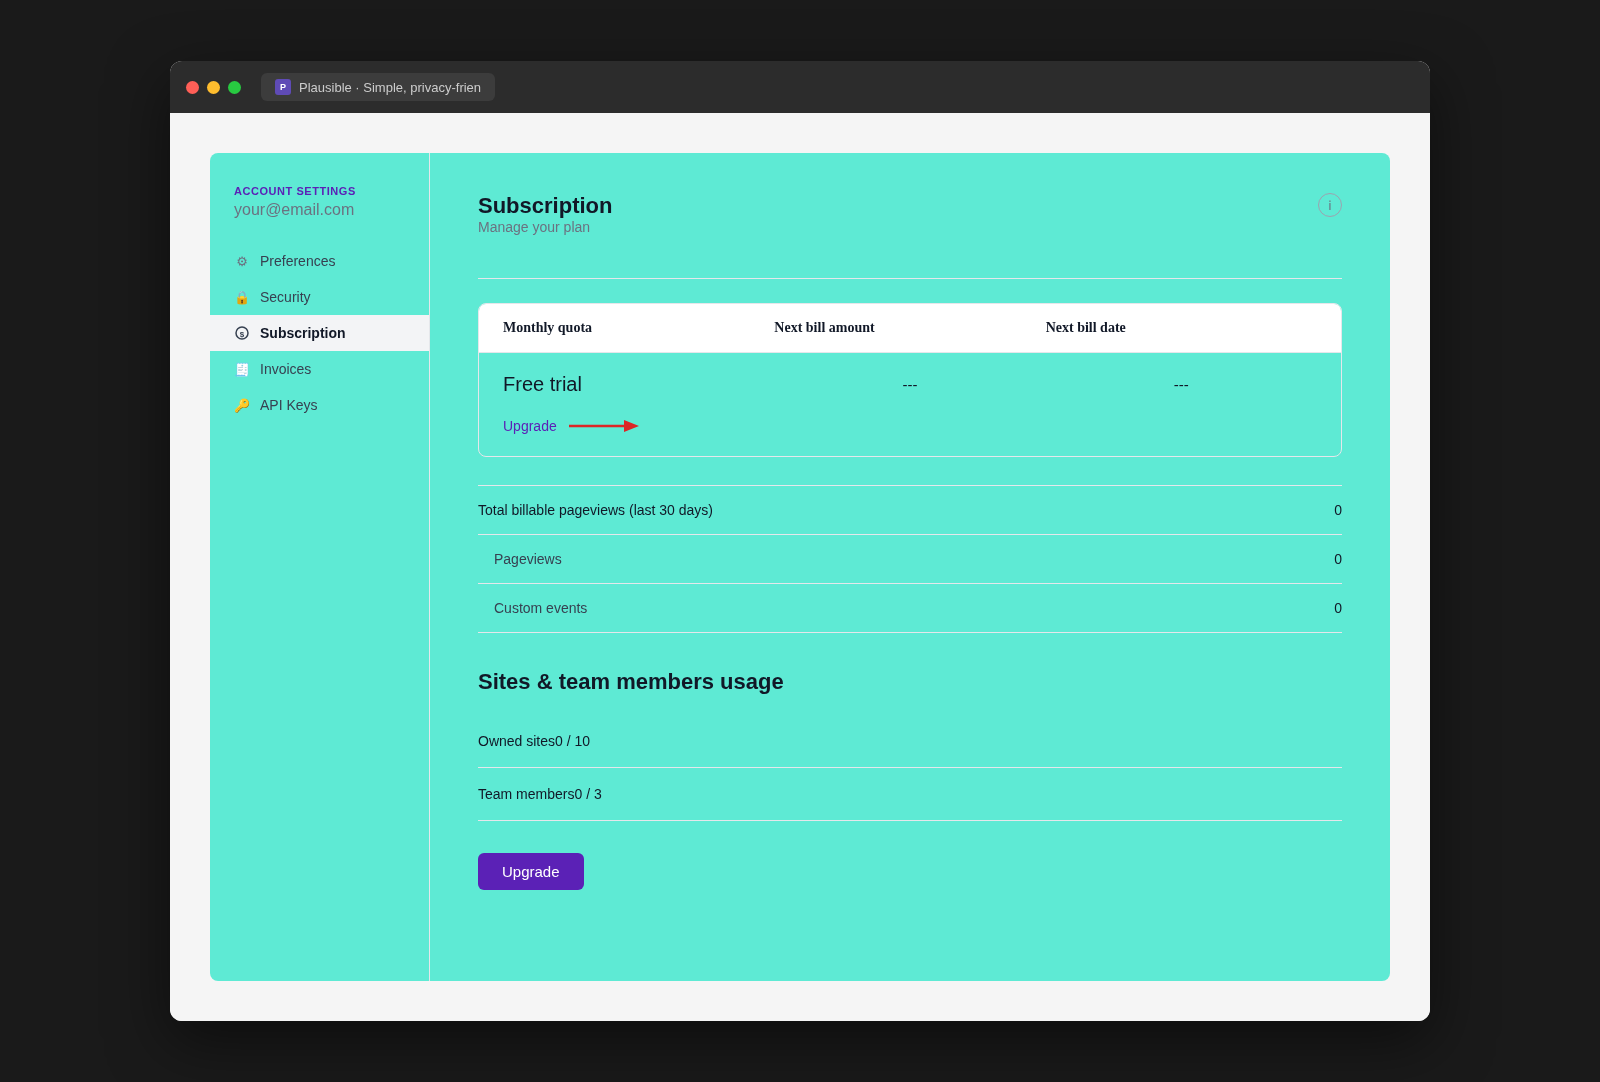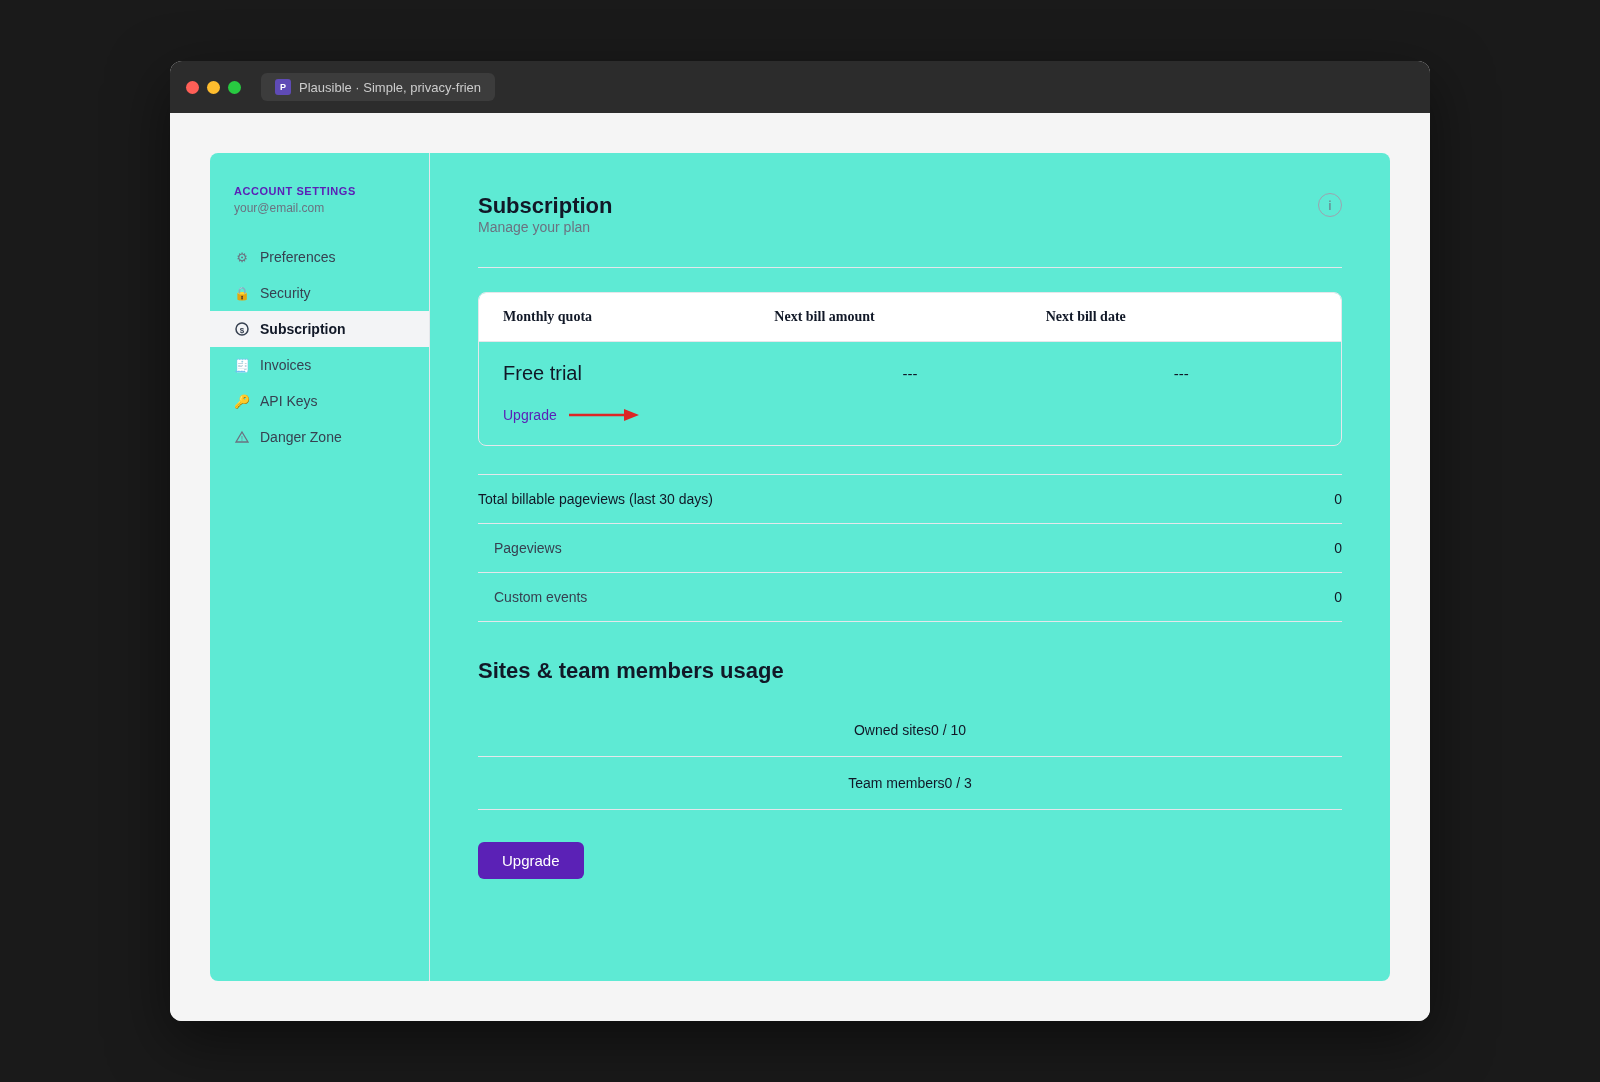--- a/index.html
+++ b/index.html
@@ -81,21 +81,21 @@
       color: #5b21b6;
       font-size: 11px;
       font-weight: 700;
       letter-spacing: 0.05em;
       text-transform: uppercase;
       padding: 0 24px;
       margin-bottom: 4px;
     }
     .account-email {
       color: #6b7280;
-      font-size: 12px;
+      font-size: 16px;
       padding: 0 24px;
       margin-bottom: 24px;
     }
     .nav-item {
       display: flex;
       align-items: center;
       gap: 10px;
       padding: 10px 24px;
       font-size: 14px;
       color: #374151;
@@ -127,21 +127,21 @@
       margin-bottom: 8px;
     }
     .section-title {
       font-size: 22px;
       font-weight: 600;
       color: #111827;
     }
     .section-subtitle {
       font-size: 14px;
       color: #6b7280;
-      margin-bottom: 24px;
+      margin-bottom: 35px;
     }
     .info-icon {
       width: 24px; height: 24px;
       border: 1.5px solid #9ca3af;
       border-radius: 50%;
       display: flex; align-items: center; justify-content: center;
       color: #6b7280;
       font-size: 13px;
       cursor: pointer;
     }
@@ -228,21 +228,21 @@
     }
     .sites-section { margin-top: 36px; }
     .sites-section-title {
       font-size: 22px;
       font-weight: 600;
       color: #111827;
       margin-bottom: 20px;
     }
     .usage-row {
       display: flex;
-      justify-content: center;
+      justify-content: flex-start;
       align-items: center;
       padding: 18px 0;
       border-bottom: 1px solid #e5e7eb;
     }
     .usage-row:first-of-type { border-top: 1px solid #e5e7eb; }
     .usage-label {
       font-size: 14px;
       color: #111827;
       font-weight: 500;
     }
@@ -306,29 +306,20 @@
           <span>Subscription</span>
         </div>
         <div class="nav-item">
           <div class="nav-icon">🧾</div>
           <span>Invoices</span>
         </div>
         <div class="nav-item">
           <div class="nav-icon">🔑</div>
           <span>API Keys</span>
         </div>
-        <div class="nav-item">
-          <div class="nav-icon">
-            <svg width="14" height="14" viewBox="0 0 14 14">
-              <path d="M7 2L13 12H1L7 2Z" stroke="#6b7280" stroke-width="1.3" fill="none"></path>
-              <text x="7" y="11" text-anchor="middle" font-size="7" fill="#6b7280">!</text>
-            </svg>
-          </div>
-          <span>Danger Zone</span>
-        </div>
       </div>
 
       <div class="main-content">
         
         <div class="section-header">
           <div>
             <div class="section-title">Subscription</div>
             <div class="section-subtitle">Manage your plan</div>
           </div>
           <div class="info-icon">ℹ</div>

